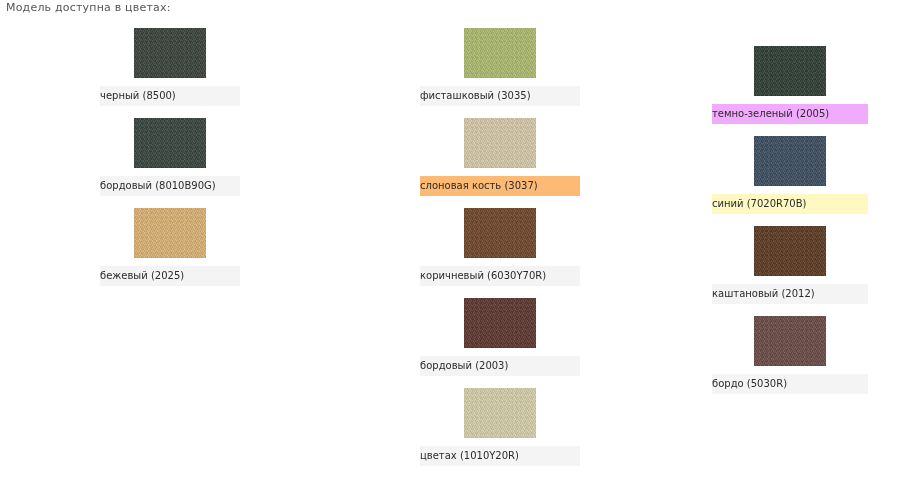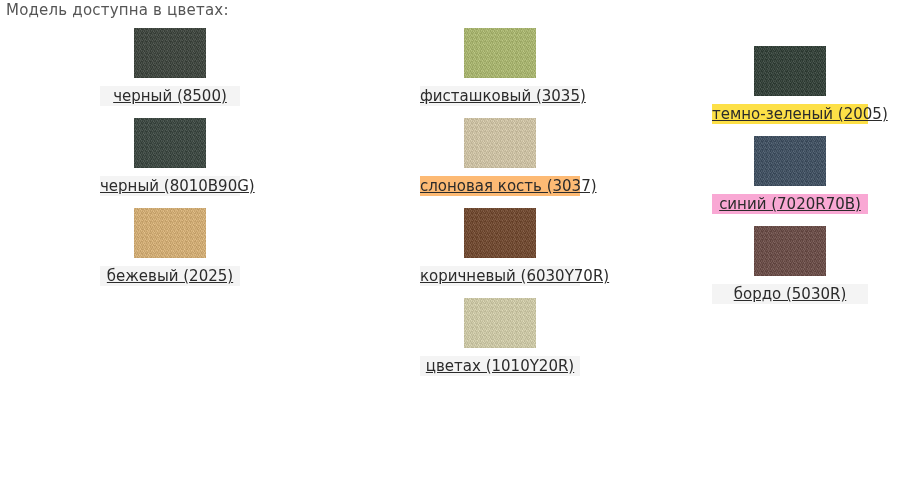--- a/index.html
+++ b/index.html
@@ -12,21 +12,21 @@
     height: 496px;
     font-family: "DejaVu Sans", "Liberation Sans", sans-serif;
     overflow: hidden;
     position: relative;
   }
 
   #page-title {
     position: absolute;
     left: 6px;
     top: 1px;
-    font-size: 15px;
+    font-size: 11px;
     color: #555555;
     letter-spacing: 0.2px;
     white-space: nowrap;
   }
 
   #palette {
     position: absolute;
     left: 0;
     top: 20px;
     width: 920px;
@@ -70,76 +70,82 @@
       repeating-radial-gradient(circle at 25% 35%, rgba(255,255,255,0.05) 0px, rgba(0,0,0,0.05) 2px, rgba(255,255,255,0.04) 4px);
     background-size: 4px 4px, 5px 5px, 9px 9px;
     opacity: 0.9;
     pointer-events: none;
   }
 
   .color-label {
     margin-top: 8px;
     background: #f4f4f4;
     color: #2b2b2b;
-    font-size: 15px;
+    font-size: 10px;
     line-height: 20px;
     height: 20px;
-    text-align: center;
     white-space: nowrap;
-    text-decoration: underline;
   }
   .col-left  .color-label { width: 140px; }
   .col-mid   .color-label { width: 160px; }
   .col-right .color-label { width: 156px; }
 </style>
 </head>
 <body style="background: rgb(255, 255, 255);">
 
 <div id="page-title" style="color: rgb(85, 85, 85);">Модель доступна в цветах:</div>
 
 <div id="palette">
     <div class="color-column col-left">
       <div class="color-item">
         <div class="swatch" style="background-color: rgb(60, 68, 60);"></div>
         <div class="color-label" style="background: rgb(244, 244, 244); color: rgb(43, 43, 43);">черный (8500)</div>
       </div>
       <div class="color-item">
         <div class="swatch" style="background-color: rgb(57, 70, 63);"></div>
-        <div class="color-label" style="background: rgb(244, 244, 244); color: rgb(43, 43, 43);">черный (8010B90G)</div>
+        <div class="color-label" style="background: rgb(244, 244, 244); color: rgb(43, 43, 43);">бордовый (8010B90G)</div>
       </div>
       <div class="color-item">
         <div class="swatch" style="background-color: rgb(226, 184, 120);"></div>
         <div class="color-label" style="background: rgb(244, 244, 244); color: rgb(43, 43, 43);">бежевый (2025)</div>
       </div>
     </div>
     <div class="color-column col-mid">
       <div class="color-item">
         <div class="swatch" style="background-color: rgb(179, 193, 114);"></div>
         <div class="color-label" style="background: rgb(244, 244, 244); color: rgb(43, 43, 43);">фисташковый (3035)</div>
       </div>
       <div class="color-item">
         <div class="swatch" style="background-color: rgb(221, 208, 174);"></div>
         <div class="color-label" style="background: #fdba74; color: rgb(43, 43, 43);">слоновая кость (3037)</div>
       </div>
       <div class="color-item">
         <div class="swatch" style="background-color: rgb(116, 72, 44);"></div>
         <div class="color-label" style="background: rgb(244, 244, 244); color: rgb(43, 43, 43);">коричневый (6030Y70R)</div>
       </div>
       <div class="color-item">
+        <div class="swatch" style="background-color: rgb(94, 56, 47);"></div>
+        <div class="color-label" style="background: rgb(244, 244, 244); color: rgb(43, 43, 43);">бордовый (2003)</div>
+      </div>
+      <div class="color-item">
         <div class="swatch" style="background-color: rgb(220, 215, 176);"></div>
         <div class="color-label" style="background: rgb(244, 244, 244); color: rgb(43, 43, 43);">цветах (1010Y20R)</div>
       </div>
     </div>
     <div class="color-column col-right">
       <div class="color-item">
         <div class="swatch" style="background-color: rgb(48, 63, 54);"></div>
-        <div class="color-label" style="background: #fde047; color: rgb(43, 43, 43);">темно-зеленый (2005)</div>
+        <div class="color-label" style="background: #f0abfc; color: rgb(43, 43, 43);">темно-зеленый (2005)</div>
       </div>
       <div class="color-item">
         <div class="swatch" style="background-color: rgb(62, 80, 99);"></div>
-        <div class="color-label" style="background: #f9a8d4; color: rgb(43, 43, 43);">синий (7020R70B)</div>
+        <div class="color-label" style="background: #fef9c3; color: rgb(43, 43, 43);">синий (7020R70B)</div>
+      </div>
+      <div class="color-item">
+        <div class="swatch" style="background-color: rgb(94, 59, 34);"></div>
+        <div class="color-label" style="background: rgb(244, 244, 244); color: rgb(43, 43, 43);">каштановый (2012)</div>
       </div>
       <div class="color-item">
         <div class="swatch" style="background-color: rgb(109, 76, 70);"></div>
         <div class="color-label" style="background: rgb(244, 244, 244); color: rgb(43, 43, 43);">бордо (5030R)</div>
       </div>
     </div>
   </div>
 
 </body></html>

